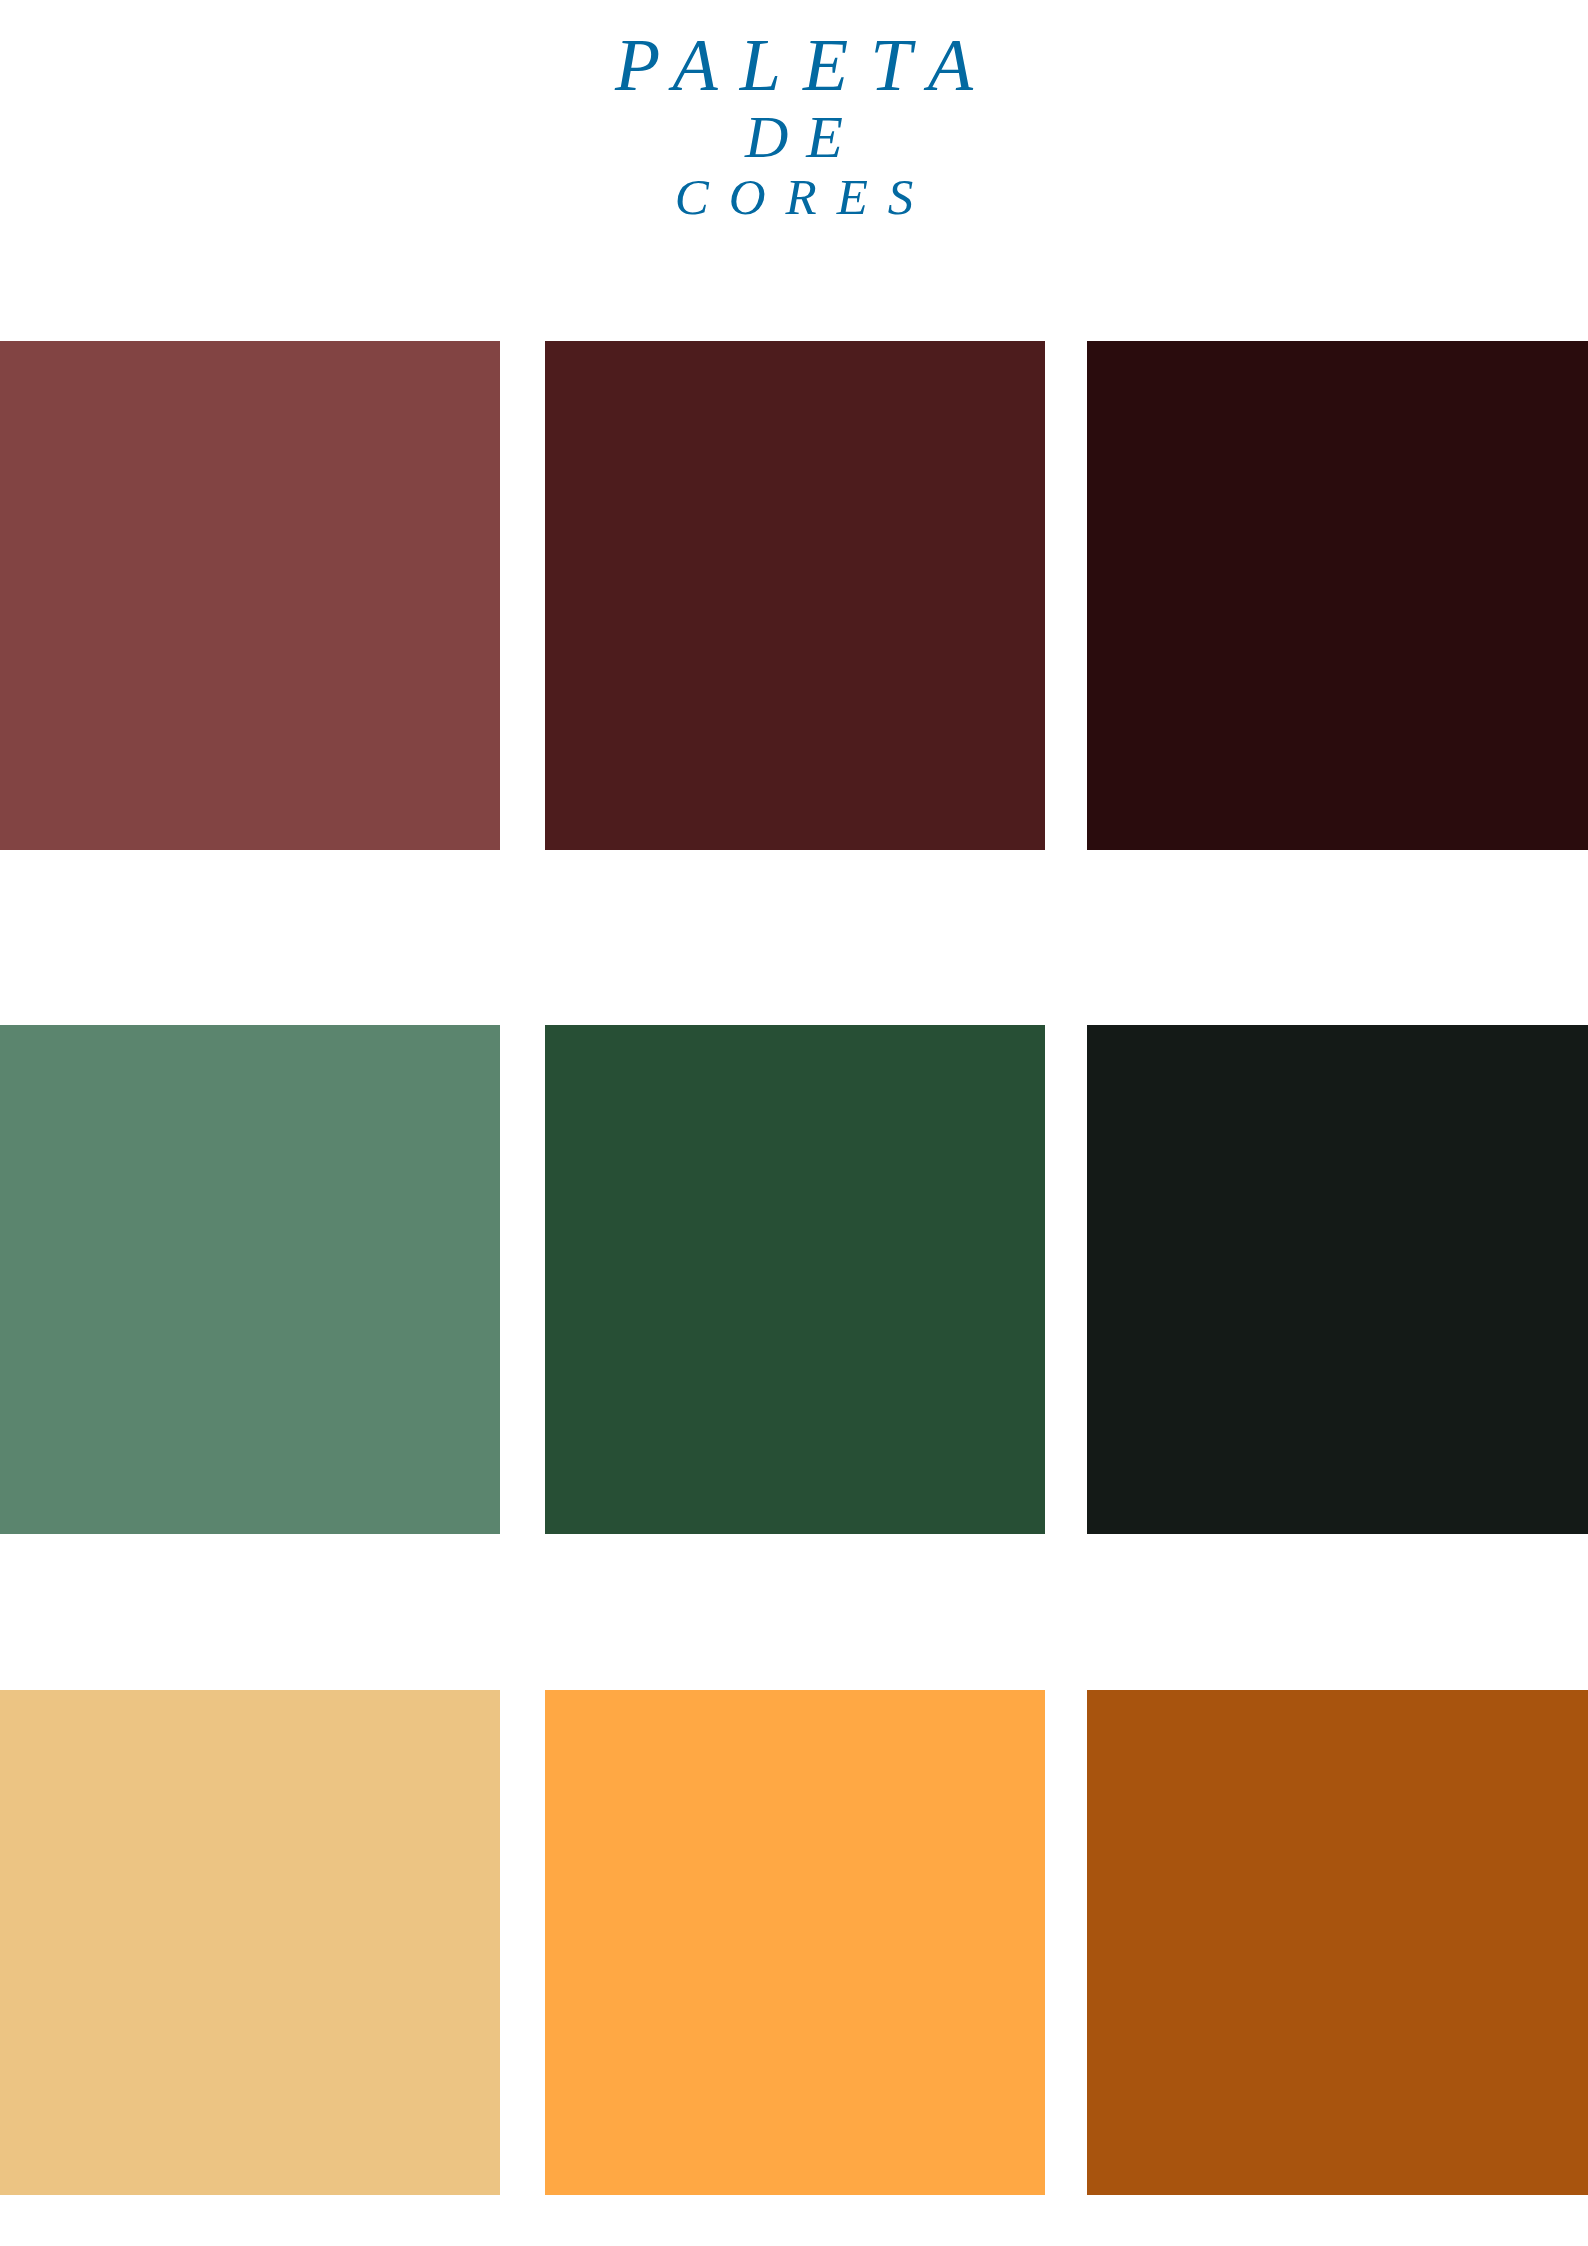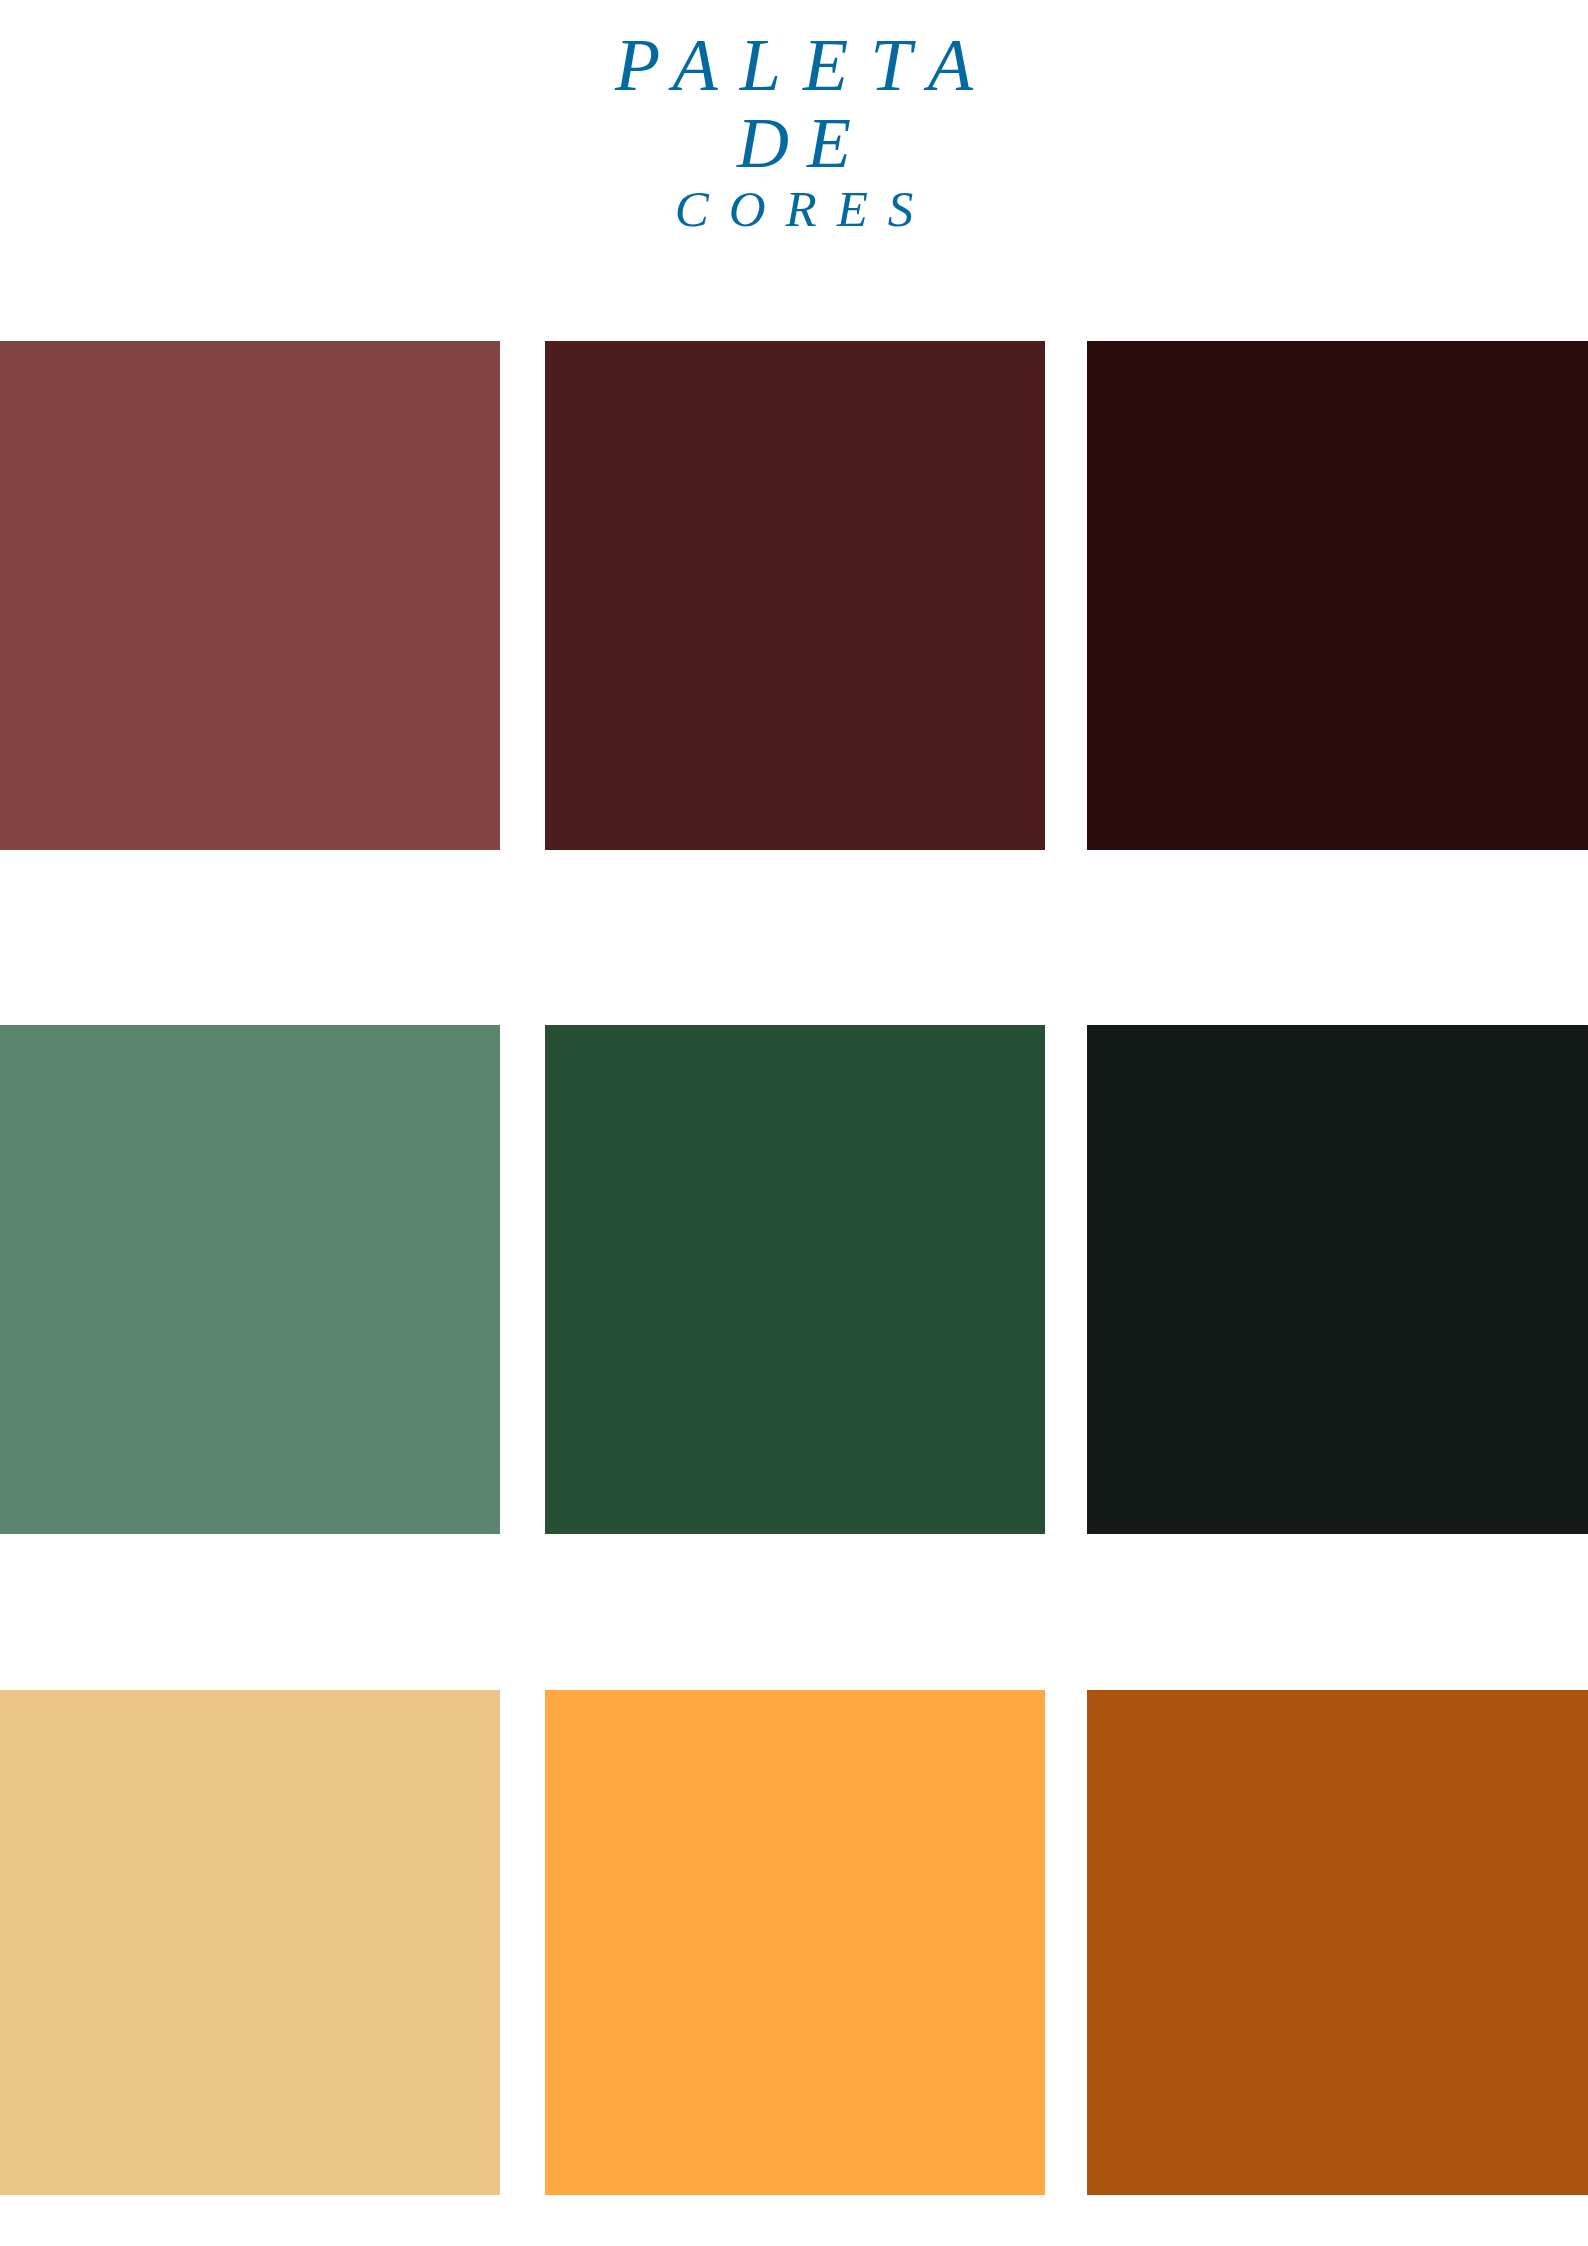--- a/index.html
+++ b/index.html
@@ -38,21 +38,21 @@
     line-height: 1.02;
     white-space: pre;
   }
   .title-line-1 {
     font-size: 74px;
     letter-spacing: 22px;
     text-indent: 22px;
     margin-bottom: 4px;
   }
   .title-line-2 {
-    font-size: 72px;
+    font-size: 60px;
     letter-spacing: 18px;
     text-indent: 18px;
     margin-bottom: 2px;
   }
   .title-line-3 {
     font-size: 51px;
     letter-spacing: 20px;
     text-indent: 20px;
   }
 

